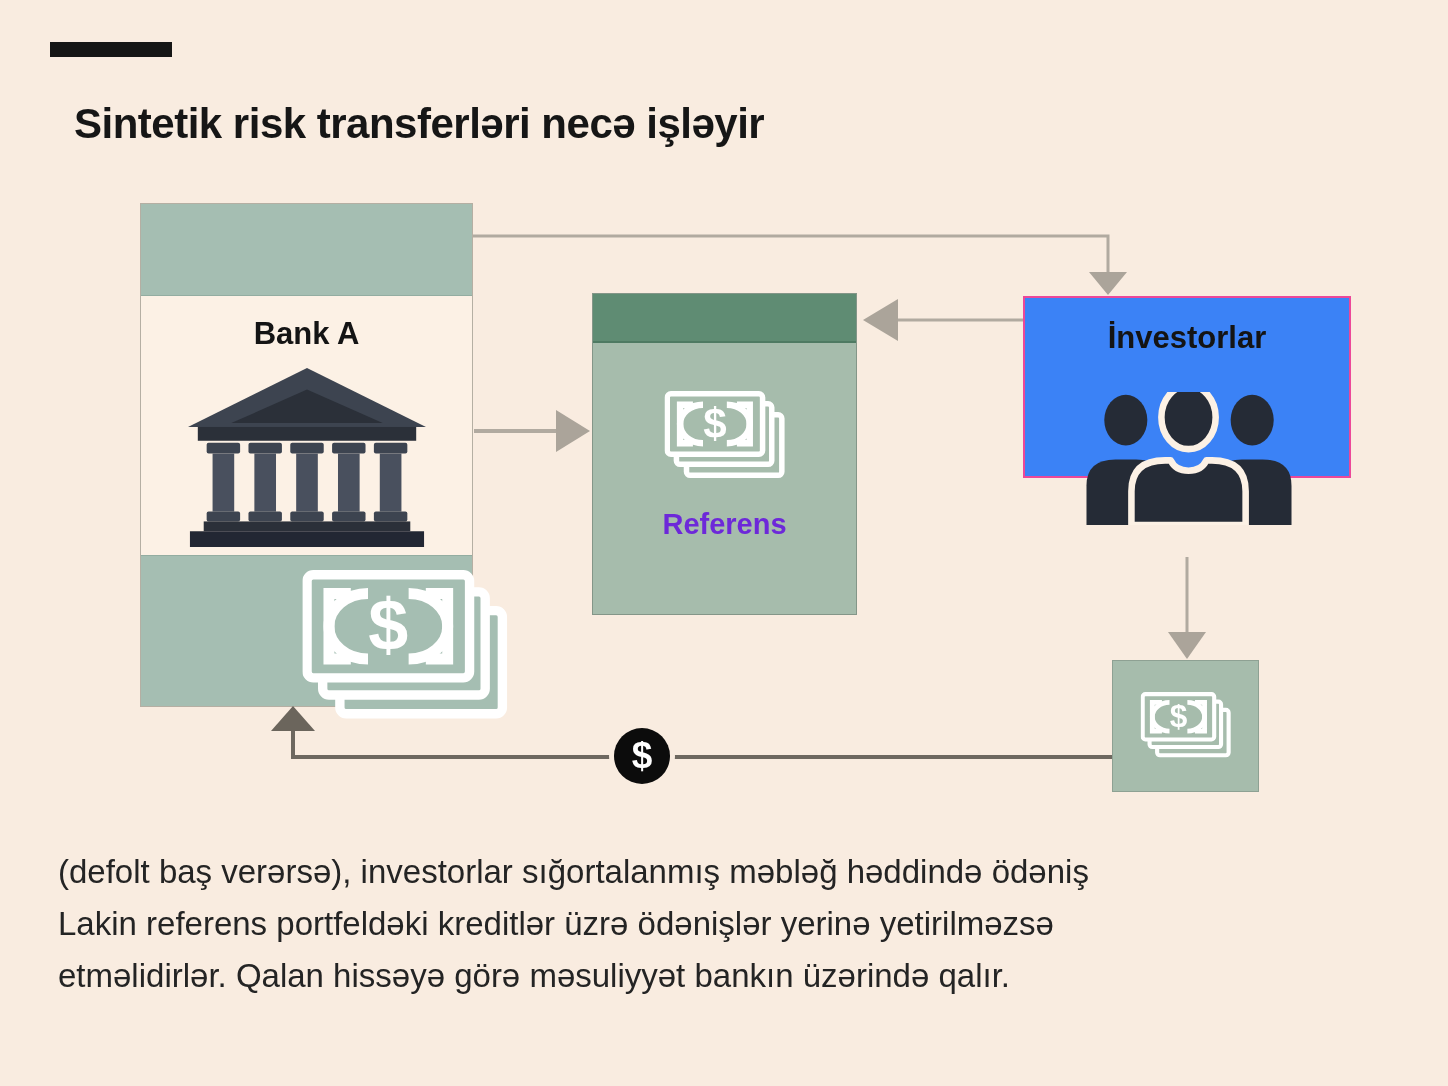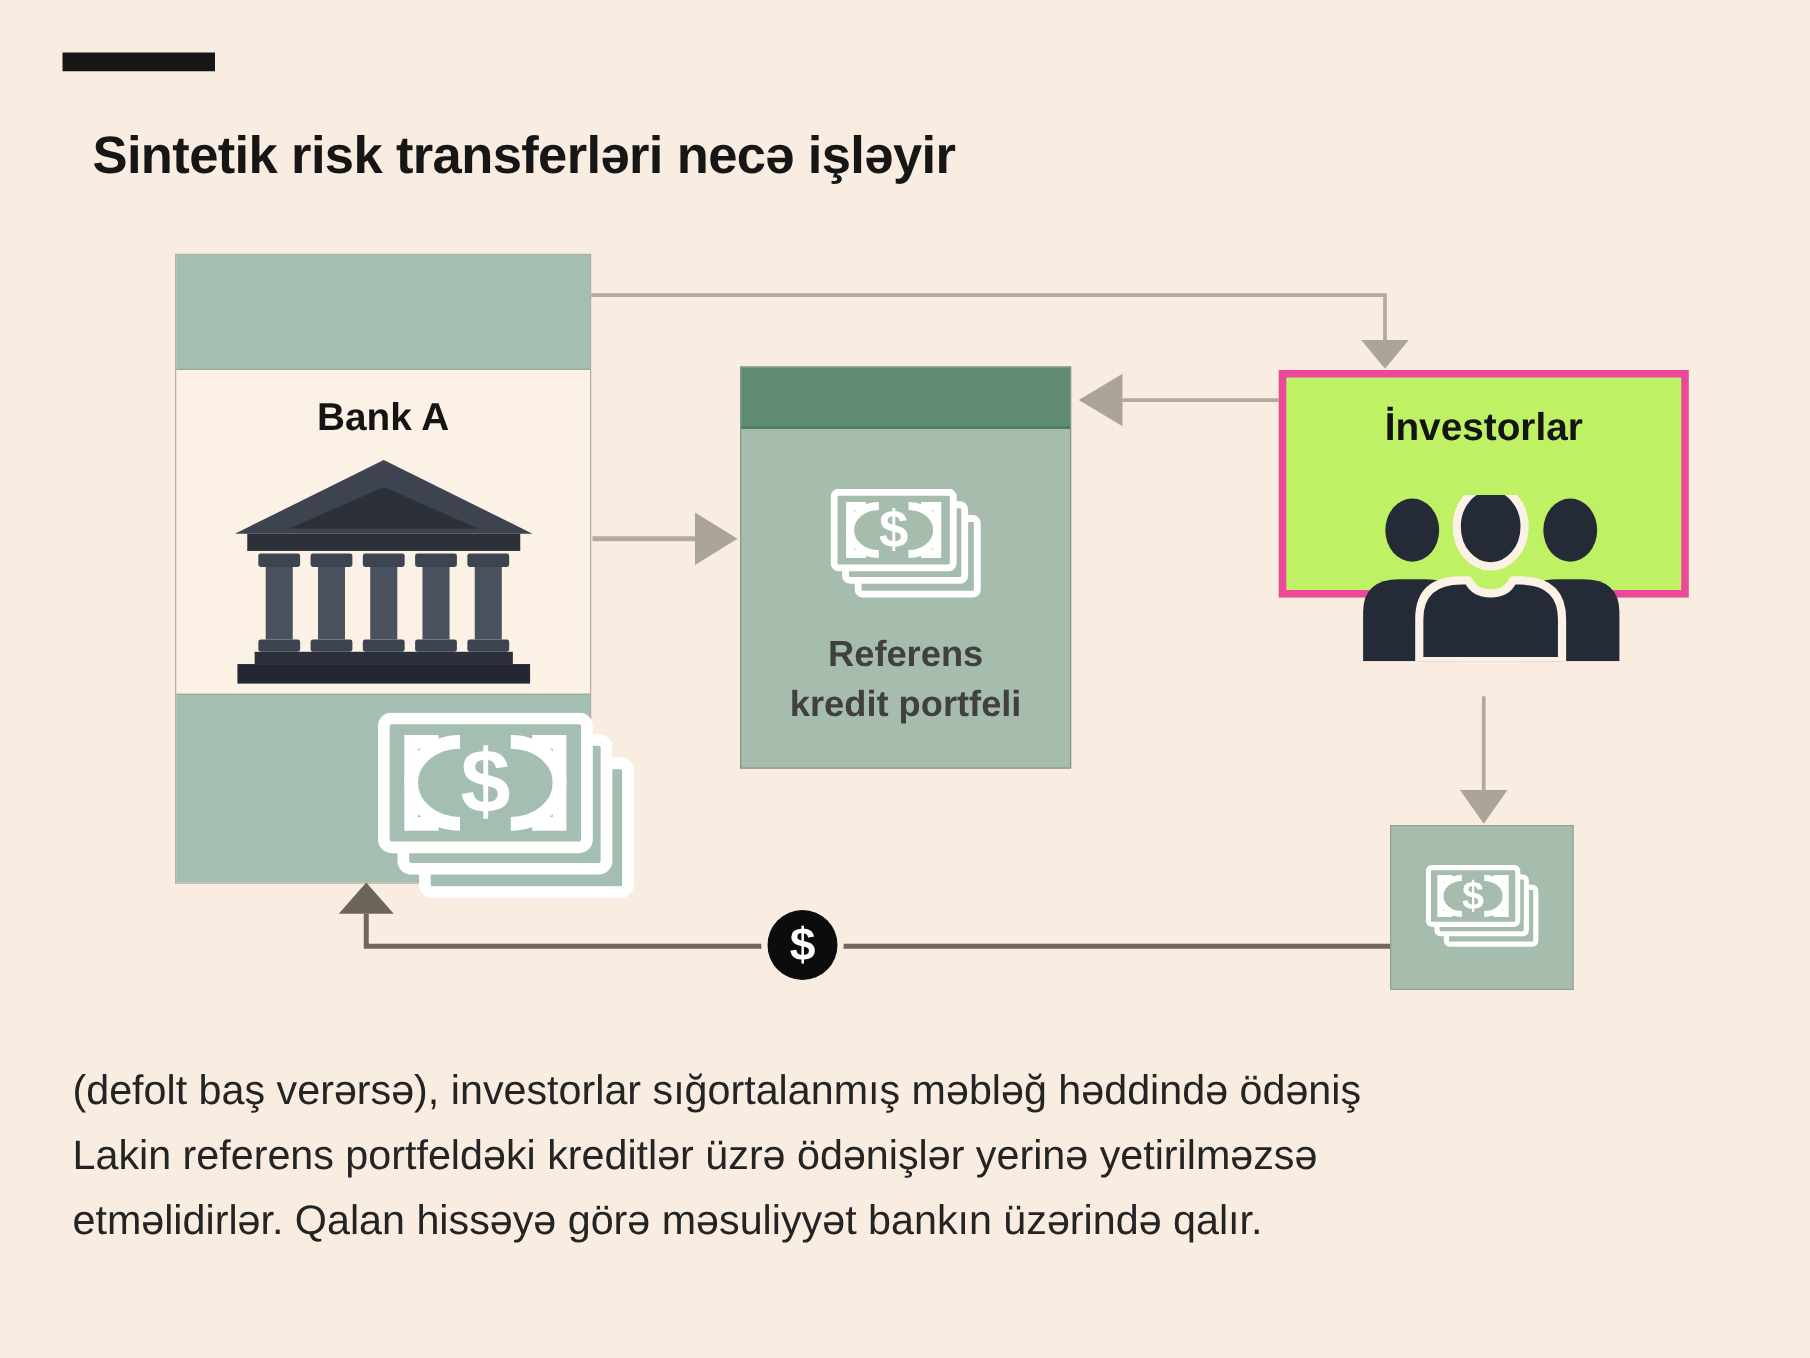--- a/index.html
+++ b/index.html
@@ -16,24 +16,24 @@
   .bank-band-top{position:absolute;left:0;top:0;width:100%;height:91px;background:#a5beb2;border-bottom:1px solid #93ada1;}
   .bank-band-bottom{position:absolute;left:0;bottom:0;width:100%;height:150px;background:#a5beb2;border-top:1px solid #93ada1;}
   .bank-label{position:absolute;left:0;top:112px;width:100%;text-align:center;font-size:31px;font-weight:bold;color:#141414;}
   .bank-icon{position:absolute;left:43px;top:162px;width:246px;height:181px;}
   .bank-bill{position:absolute;left:99px;top:14px;width:134px;height:96px;color:#a5beb2;}
 
   
   .portfolio-box{left:592px;top:293px;width:265px;height:322px;background:#a6bcac;border:1px solid rgba(70,80,70,0.35);}
   .portfolio-header{position:absolute;left:0;top:0;width:100%;height:47px;background:#5f8c73;border-bottom:2px solid #4e7a62;}
   .portfolio-bill{position:absolute;left:71px;top:97px;width:122px;height:88px;color:#a6bcac;}
-  .portfolio-label{position:absolute;left:0;top:210px;width:100%;text-align:center;font-size:29px;font-weight:bold;line-height:40px;color:#404040;}
+  .portfolio-label{position:absolute;left:0;top:210px;width:100%;text-align:center;font-size:29px;font-weight:bold;line-height:40px;color:#6d28d9;}
 
   
-  .investors-box{left:1023px;top:296px;width:328px;height:182px;background:#bef264;border:6px solid #ec4899;}
+  .investors-box{left:1023px;top:296px;width:328px;height:182px;background:#3b82f6;border:2px solid #ec4899;}
   .investors-label{position:absolute;left:0;top:22px;width:100%;text-align:center;font-size:31px;font-weight:bold;color:#141414;}
   .people-icon{position:absolute;left:54px;top:94px;width:220px;height:133px;}
 
   
   .payout-box{left:1112px;top:660px;width:147px;height:132px;background:#a6bcac;border:1px solid rgba(70,80,70,0.25);}
   .payout-bill{position:absolute;left:27px;top:31px;width:92px;height:66px;color:#a6bcac;}
 
   
   .arrows{position:absolute;left:0;top:0;width:1448px;height:1086px;pointer-events:none;}
 
@@ -109,21 +109,20 @@
     </div>
   </div>
 
   <div class="box portfolio-box">
     <div class="portfolio-header"></div>
     <svg class="portfolio-bill" viewBox="0 0 132 96">
       <use href="#sym-banknote"></use>
     </svg>
     <div class="portfolio-label">
       <div>Referens</div>
-      <div>kredit portfeli</div>
     </div>
   </div>
 
   <div class="box investors-box">
     <div class="investors-label">İnvestorlar</div>
     <svg class="people-icon" viewBox="0 0 235 142">
       <g fill="#252b36">
         <ellipse cx="50" cy="30" rx="23" ry="27"></ellipse>
         <path d="M8,142 V100 q0,-28 31,-28 h22 q31,0 31,28 v42 z"></path>
         <ellipse cx="185" cy="30" rx="23" ry="27"></ellipse>

